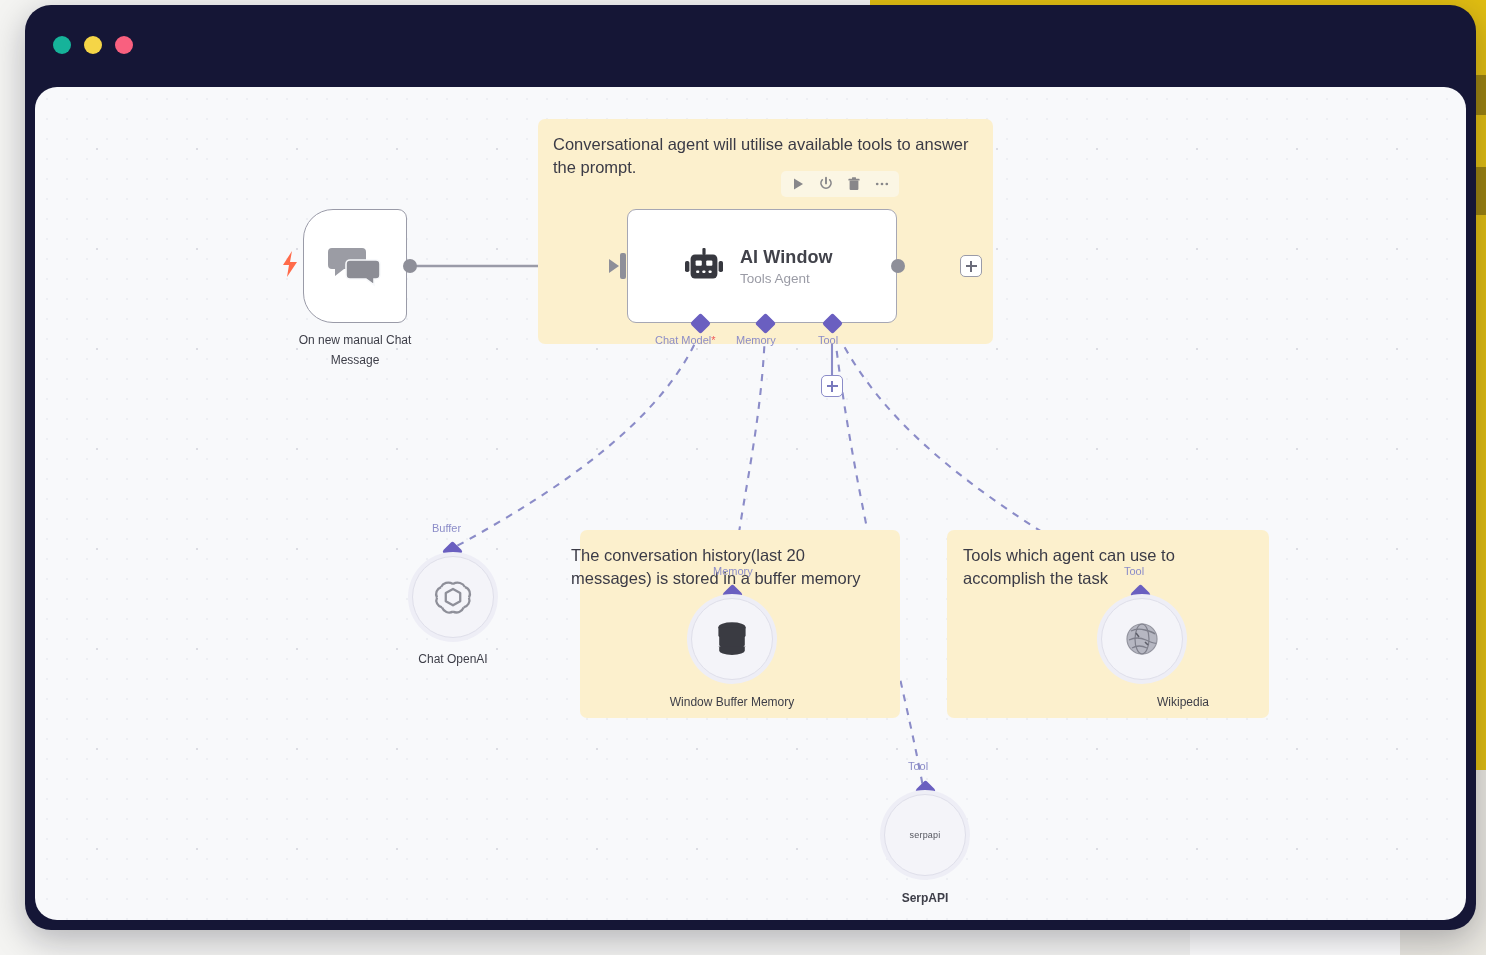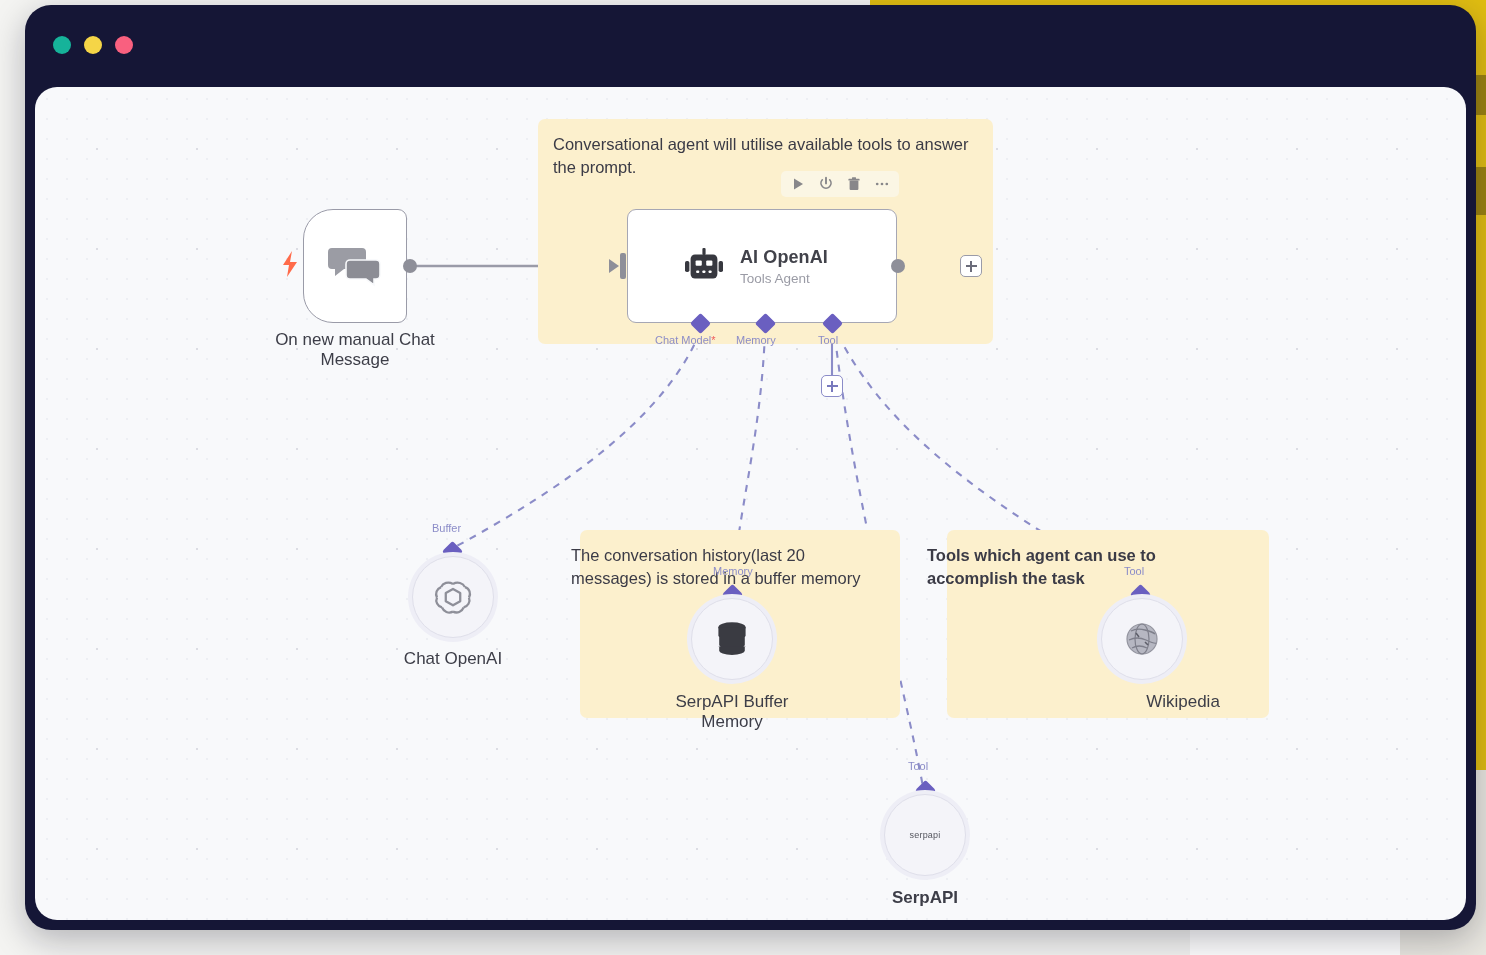--- a/index.html
+++ b/index.html
@@ -107,21 +107,21 @@
   .trigger-node {
     position: absolute;
     background: #fff;
     border: 1.6px solid #9a9ba8;
     border-radius: 30px 9px 9px 30px;
     display: flex; align-items: center; justify-content: center;
   }
   .node-label {
     position: absolute;
     text-align: center;
-    font-size: 17px;
+    font-size: 12px;
     line-height: 20px;
     color: #3d3e48;
     font-weight: 400;
   }
   
   .circle-node {
     position: absolute;
     width: 82px; height: 82px;
     border-radius: 50%;
     background: #f4f4f9;
@@ -269,21 +269,21 @@
           <rect x="1" y="13" width="4.4" height="11" rx="1.8" fill="#37383f"></rect>
           <rect x="34.6" y="13" width="4.4" height="11" rx="1.8" fill="#37383f"></rect>
           <rect x="6.6" y="6.5" width="26.8" height="24" rx="4.4" fill="#37383f"></rect>
           <rect x="11.6" y="12.4" width="6.2" height="5.4" rx="1.1" fill="#ffffff"></rect>
           <rect x="22.2" y="12.4" width="6.2" height="5.4" rx="1.1" fill="#ffffff"></rect>
           <rect x="12.2" y="22.4" width="3" height="2.6" rx=".8" fill="#ffffff"></rect>
           <rect x="18.4" y="22.4" width="3" height="2.6" rx=".8" fill="#ffffff"></rect>
           <rect x="24.6" y="22.4" width="3" height="2.6" rx=".8" fill="#ffffff"></rect>
         </svg>
         <div>
-          <div class="node-title">AI OpenAI</div>
+          <div class="node-title">AI Window</div>
           <div class="node-sub">Tools Agent</div>
         </div>
       </div>
       <div class="io-dot" style="left:856px; top:172px;"></div>
       <div class="plus-btn" style="left:925px; top:168px;">
         <span class="plus-glyph"></span>
       </div>
 
       <div class="diamond" style="left:658px; top:229px;"></div>
       <div class="port-label" style="left:620px; top:247px;">
@@ -325,24 +325,24 @@
       <div class="port-label" style="left:678px; top:478px;">Memory</div>
       <div class="diamond" style="left:690px; top:500px;"></div>
       <div class="circle-node" style="left:656px; top:511px;">
         <svg width="34" height="36" viewBox="0 0 34 36">
           <ellipse cx="17" cy="6.2" rx="13.6" ry="5" fill="#3a3b42"></ellipse>
           <path d="M3.4 6.2 v8 a13.6 5 0 0 0 27.2 0 v-8" fill="#3a3b42"></path>
           <path d="M3.4 16 v8 a13.6 5 0 0 0 27.2 0 v-8" fill="#3a3b42" stroke="#f4f4f9" stroke-width="1.6"></path>
           <path d="M3.4 25.4 v4.4 a13.6 5 0 0 0 27.2 0 v-4.4" fill="#3a3b42" stroke="#f4f4f9" stroke-width="1.6"></path>
         </svg>
       </div>
-      <div class="node-label" style="left:617px; top:605px; width:160px;">SerpAPI Buffer Memory</div>
+      <div class="node-label" style="left:617px; top:605px; width:160px;">Window Buffer Memory</div>
 
       <div class="sticky" style="left:912px; top:443px; width:322px; height:188px;"></div>
-      <div class="sticky-text" style="left:892px; top:457px; width:290px;font-weight:bold;">Tools which agent can use to accomplish the task</div>
+      <div class="sticky-text" style="left:928px; top:457px; width:290px;">Tools which agent can use to accomplish the task</div>
 
       <div class="port-label" style="left:1089px; top:478px;">Tool</div>
       <div class="diamond" style="left:1098px; top:500px;"></div>
       <div class="circle-node" style="left:1066px; top:511px;">
         <svg width="34" height="34" viewBox="0 0 34 34">
           <circle cx="17" cy="17" r="15" fill="#b6b7c2"></circle>
           <circle cx="17" cy="17" r="15" fill="none" stroke="#93949f" stroke-width="1.2"></circle>
           <path d="M6 9 Q12 6 20 8 T30 12" stroke="#7e7f8b" stroke-width="1.3" fill="none"></path>
           <path d="M4 18 Q12 14 21 18 T31 21" stroke="#7e7f8b" stroke-width="1.3" fill="none"></path>
           <path d="M7 26 Q14 22 22 26" stroke="#7e7f8b" stroke-width="1.3" fill="none"></path>

